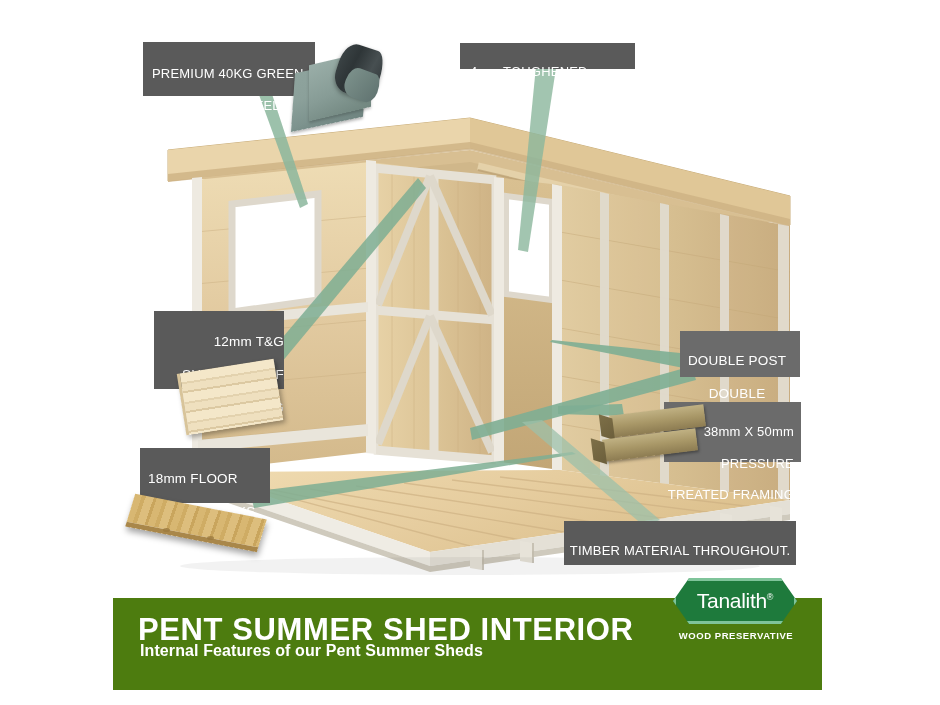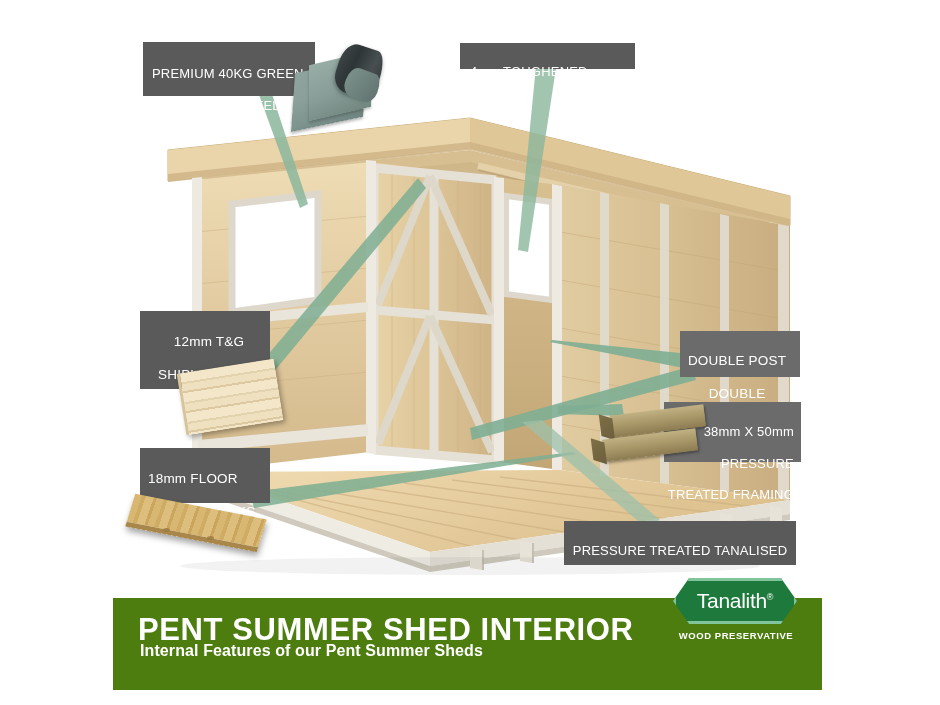--- a/index.html
+++ b/index.html
@@ -401,21 +401,21 @@
 
   <div class="callout" style="left:143px; top:42px; width:172px; height:54px; font-size:13px; padding:8px 0 0 9px; text-align:left;">
     <span>PREMIUM 40KG GREEN</span>
     <span>MINERAL SHED FELT</span>
   </div>
 
   <div class="callout" style="left:460px; top:43px; width:175px; height:26px; font-size:13px; padding:5px 0 0 10px; text-align:left;">
     <span>4mm TOUGHENED GLASS</span>
   </div>
 
-  <div class="callout" style="left:140px; top:311px; width:130px; height:78px; font-size:13.5px; padding:7px 0 0 8px; text-align:center;">
+  <div class="callout" style="left:154px; top:311px; width:130px; height:78px; font-size:13.5px; padding:7px 0 0 8px; text-align:right;">
     <span>12mm T&amp;G</span>
     <span>SHIPLAP ROOF</span>
     <span>CLADDING</span>
   </div>
 
   <div class="callout" style="left:140px; top:448px; width:130px; height:55px; font-size:13.5px; padding:7px 10px 0 8px; text-align:left;">
     <span>18mm FLOOR</span>
     <span>BOARD PLANKS</span>
   </div>
 
@@ -424,21 +424,20 @@
     <span>DOUBLE</span>
   </div>
 
   <div class="callout lighter" style="left:664px; top:402px; width:137px; height:60px; font-size:13px; padding:6px 7px 0 0; text-align:right;">
     <span>38mm X 50mm</span>
     <span>PRESSURE</span>
     <span>TREATED FRAMING</span>
   </div>
 
   <div class="callout" style="left:564px; top:521px; width:232px; height:44px; font-size:13px; padding:6px 4px 0 4px; text-align:center;">
-    <span>PRESSURE TREATED TANALISED</span>
     <span>TIMBER MATERIAL THROUGHOUT.</span>
   </div>
 
   <div id="banner">
     <div class="title">PENT SUMMER SHED INTERIOR</div>
     <div class="subtitle">Internal Features of our Pent Summer Sheds</div>
   </div>
 
   <div id="tanalith">
     <div class="hex">

